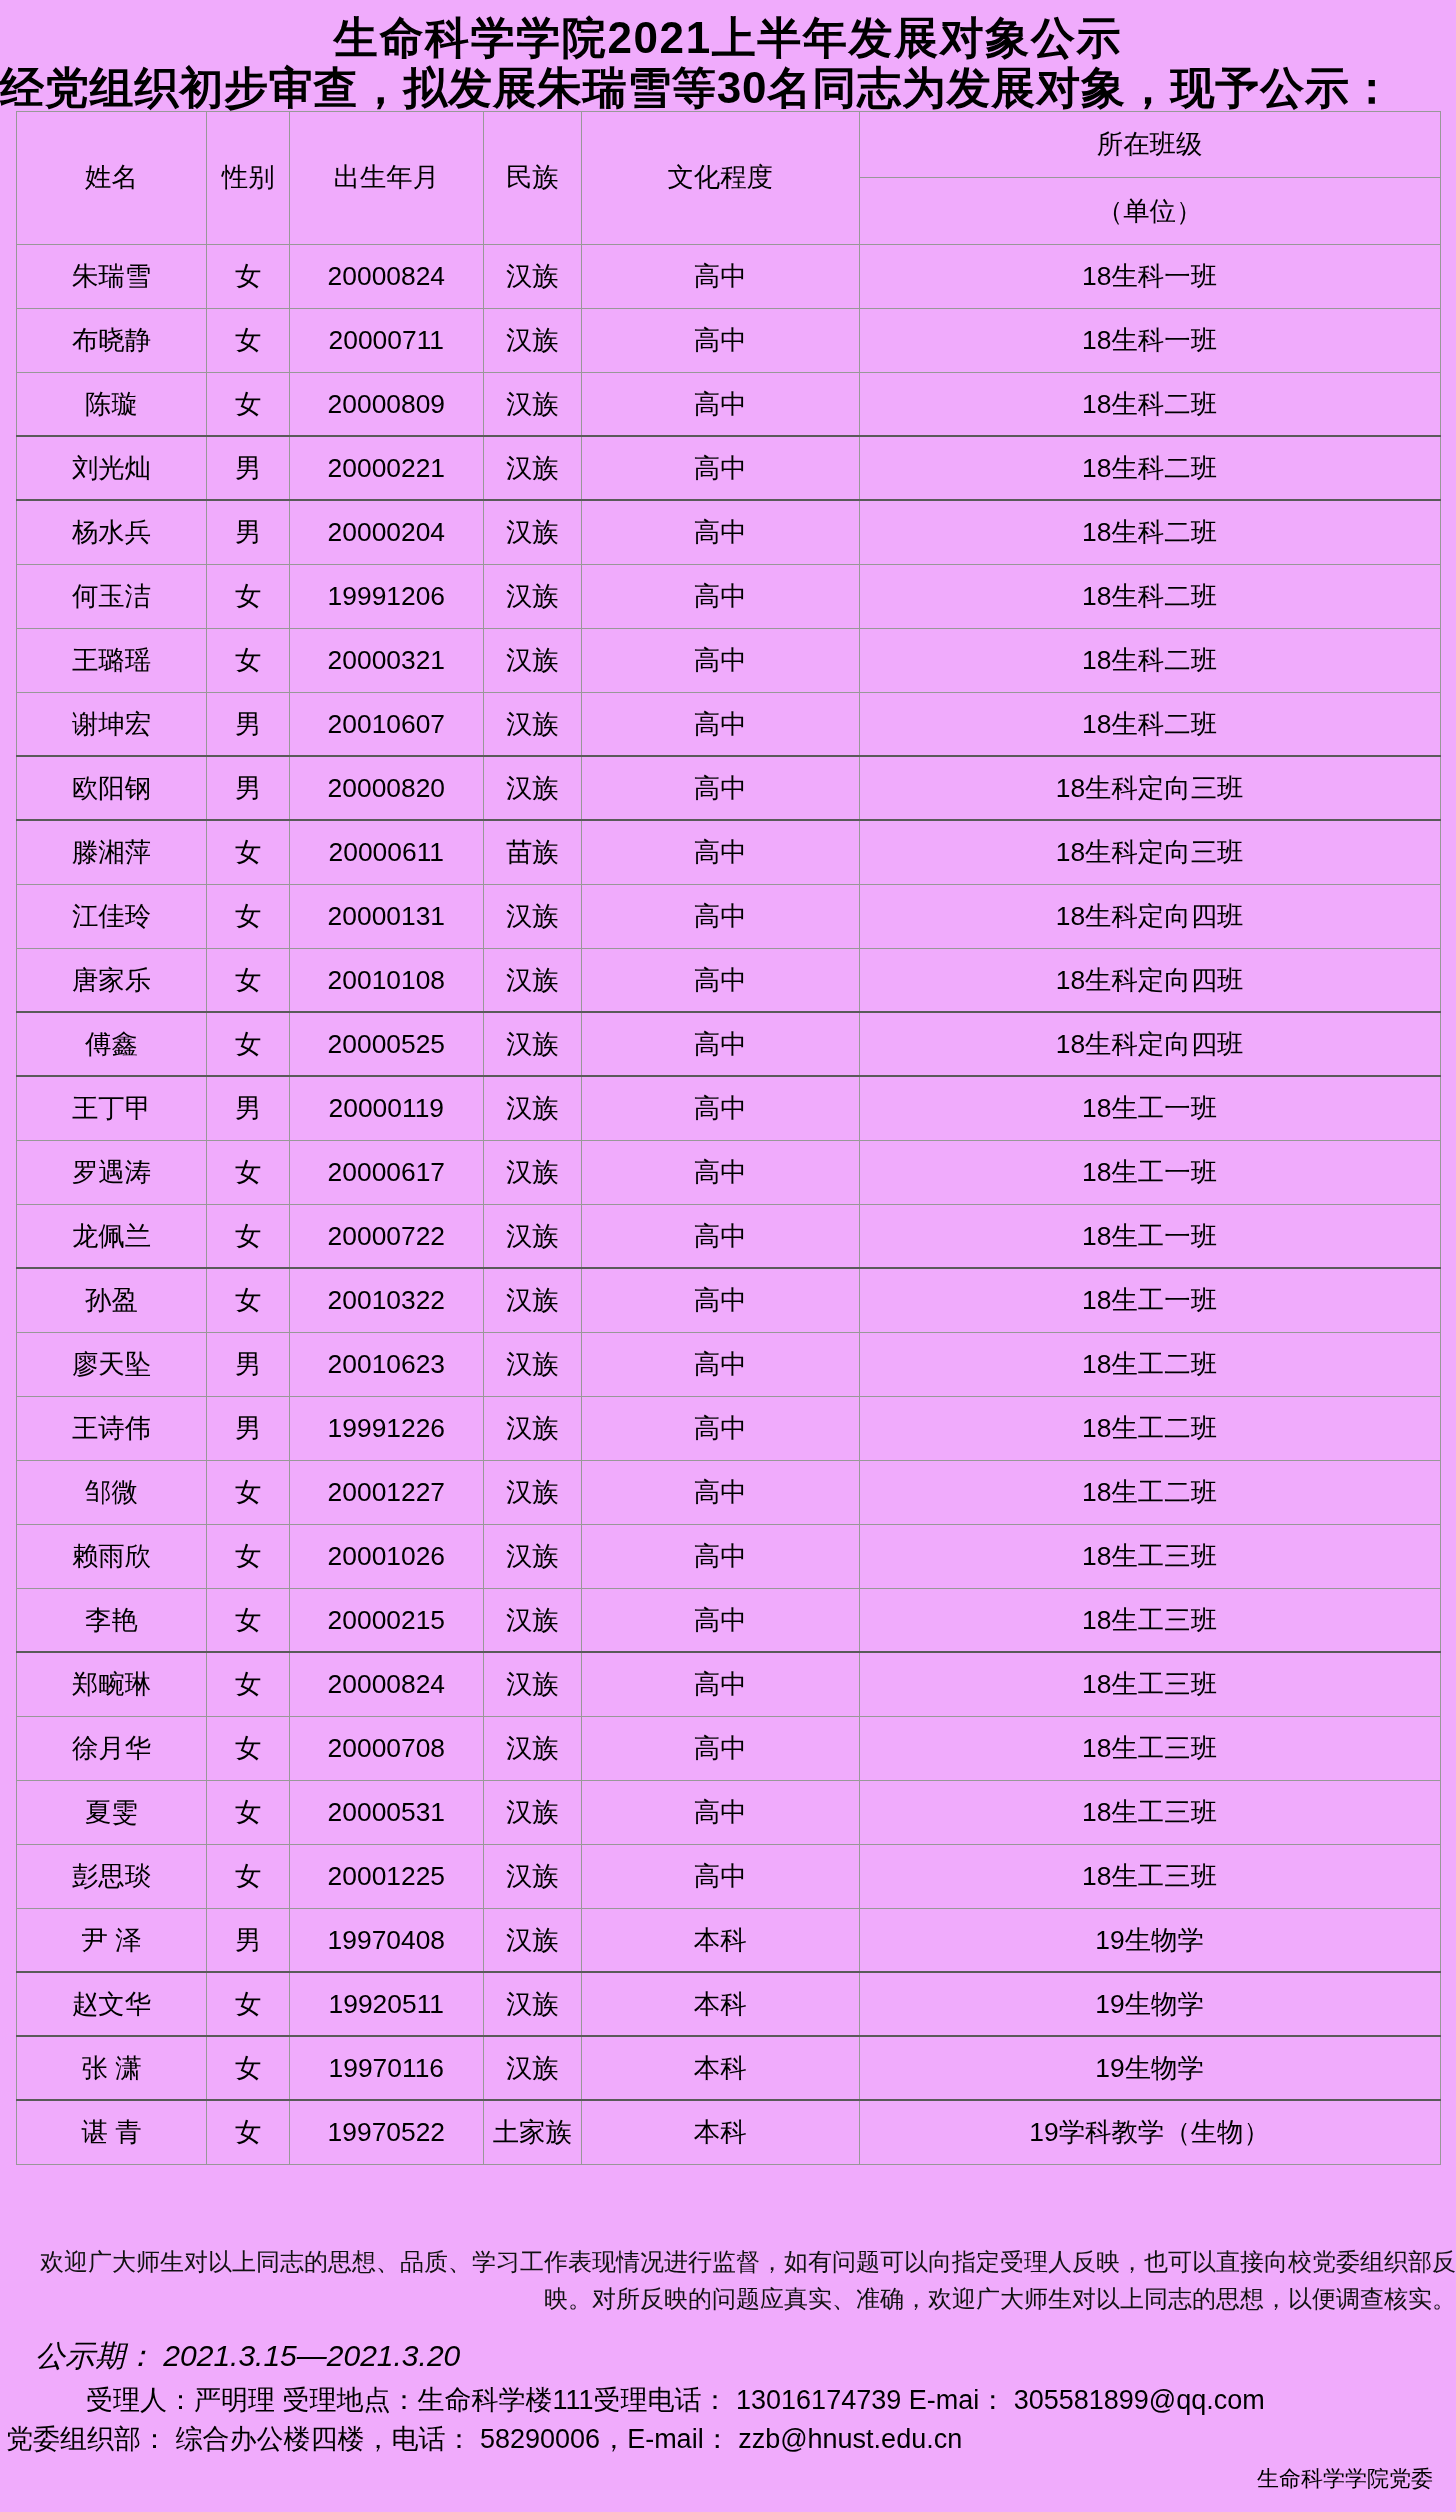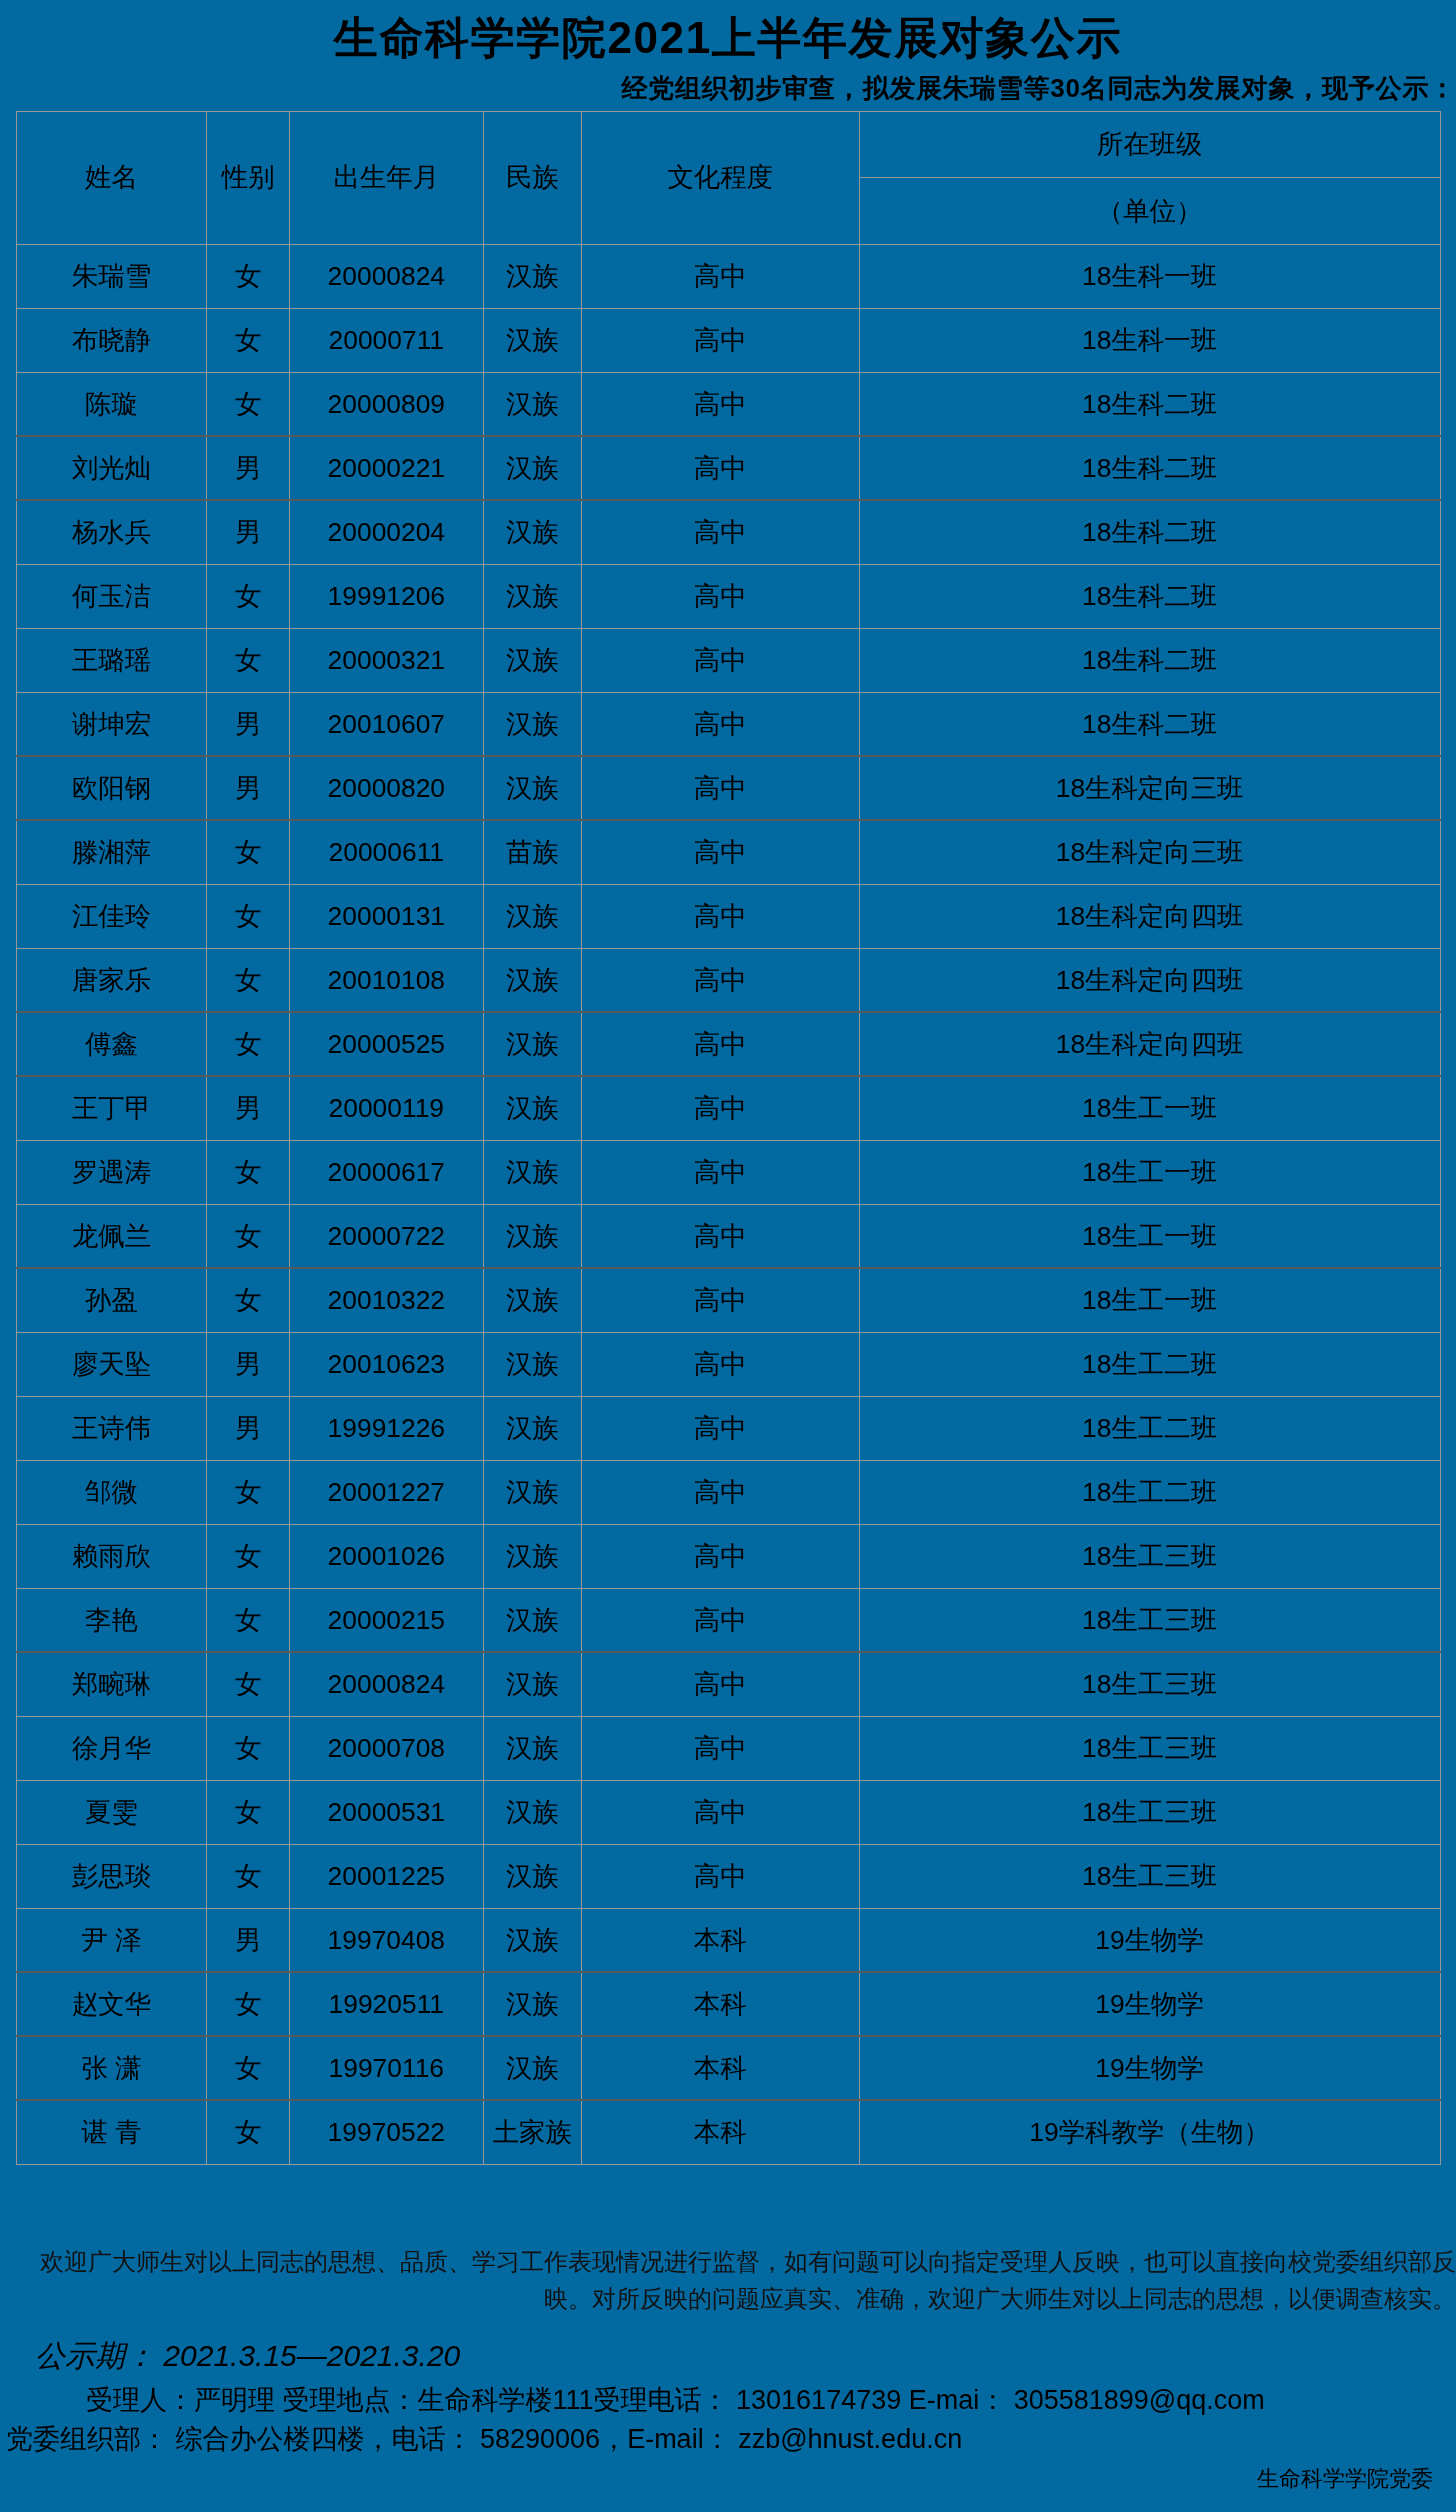--- a/index.html
+++ b/index.html
@@ -5,34 +5,34 @@
   html, body {
     margin: 0;
     padding: 0;
     background: #ffffff;
     font-family: "Liberation Sans", "DejaVu Sans", sans-serif;
     color: #000;
   }
   .sheet {
     width: 1456px;
     height: 2512px;
-    background: #0369a1;
+    background: #f0abfc;
     overflow: hidden;
   }
   .doc-title {
     text-align: center;
     font-size: 44px;
     font-weight: 700;
     letter-spacing: 1.6px;
     padding-top: 9.3px;
     line-height: 58px;
   }
   .doc-subtitle {
-    text-align: right;
-    font-size: 26px;
+    text-align: left;
+    font-size: 44px;
     font-weight: 700;
     letter-spacing: 0.8px;
     line-height: 42px;
   }
   table.roster {
     width: 1425px;
     margin: 1.6px 15.6px 0 15.6px;
     border-collapse: collapse;
     table-layout: fixed;
     border: 1.6px solid #828282;

